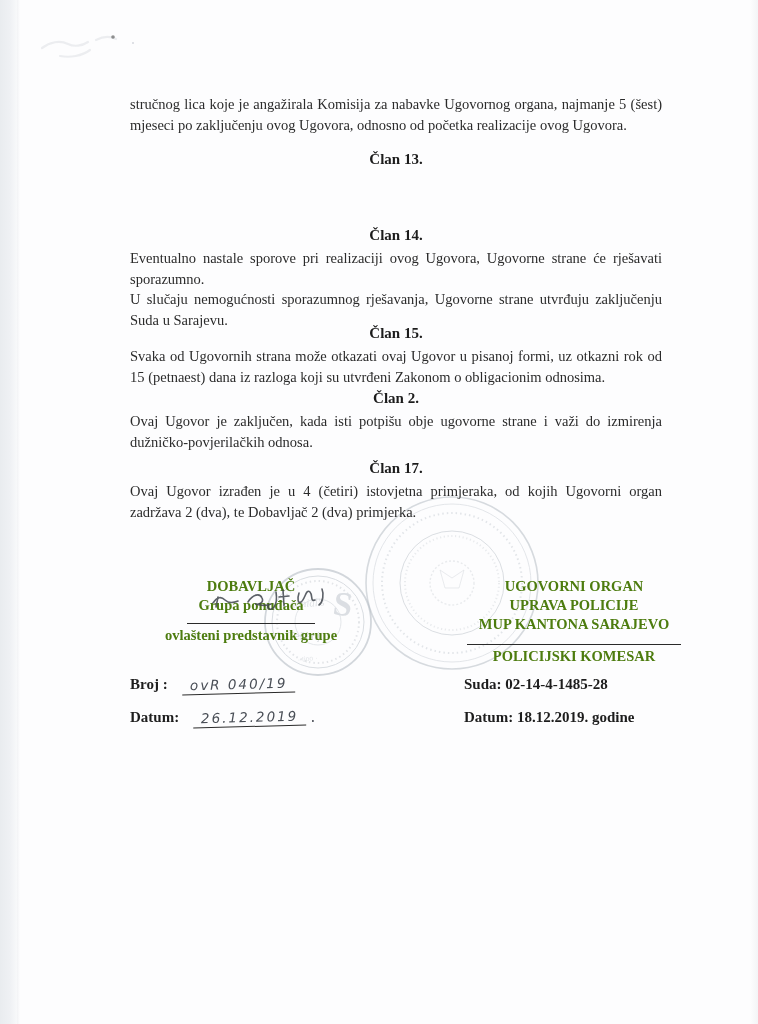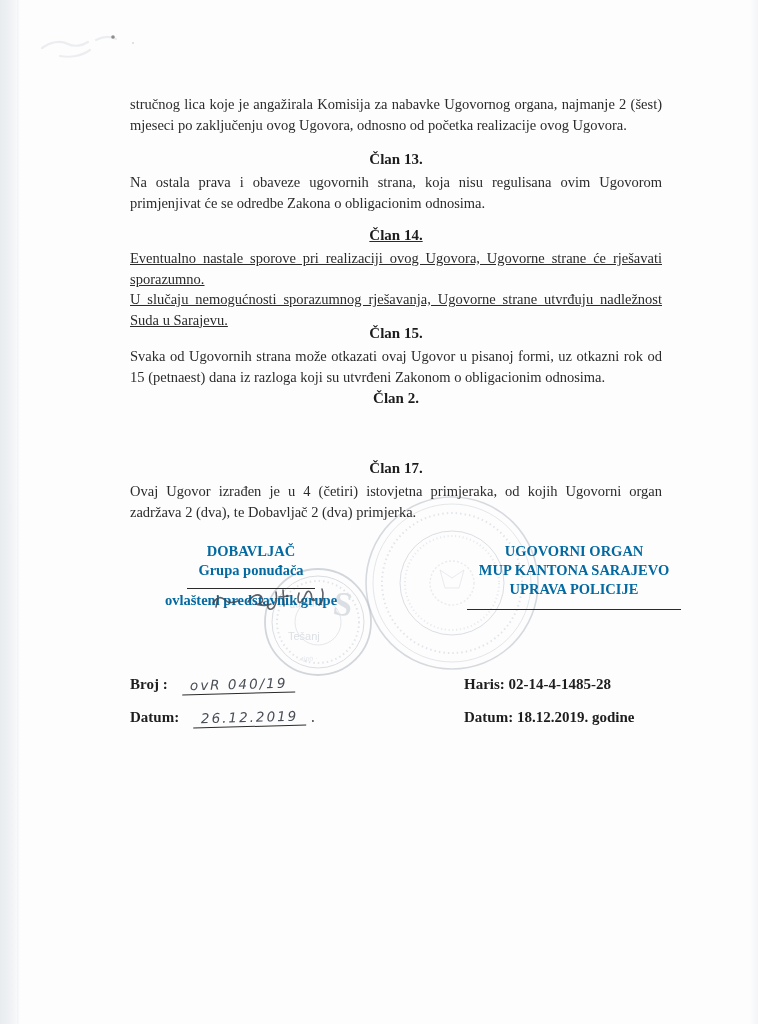--- a/index.html
+++ b/index.html
@@ -36,26 +36,26 @@
   .article { position: absolute; left: 130px; width: 532px; }
   .art-heading {
     text-align: center; font-weight: bold; font-size: 15px;
     color: #1c1c1c; line-height: 19px;
   }
   .art-text {
     margin-top: 3px; font-size: 14.5px; line-height: 20.5px;
     text-align: justify; white-space: pre-line;
   }
   .art13 { top: 150px; }
-  .art14 { top: 226px; text-decoration: underline; }
+  .art14 { top: 226px; }
   .art15 { top: 324px; }
   .art16 { top: 389px; }
   .art17 { top: 459px; }
 
-  .sig-block { position: absolute; text-align: center; font-weight: bold; font-size: 14.5px; line-height: 19px; color: #0369a1; }
+  .sig-block { position: absolute; text-align: center; font-weight: bold; font-size: 14.5px; line-height: 19px; color: #4d7c0f; margin-top: 35px; }
   .sig-left  { top: 542px; left: 118px; width: 266px; }
   .sig-right { top: 542px; left: 448px; width: 252px; }
   .sig-line { border-bottom: 1.6px solid #2a2a2a; height: 0; }
   .sig-line-left  { width: 128px; margin: 8px auto 2px auto; }
   .sig-line-right { width: 214px; margin: 10px auto 2px auto; }
 
   .num-row { position: absolute; font-size: 15px; font-weight: bold; color: #1d1d1d; white-space: nowrap; }
   .broj-left  { top: 676px; left: 130px; }
   .datum-left { top: 708px; left: 130px; }
   .broj-right  { top: 676px; left: 464px; }
@@ -106,69 +106,70 @@
       <circle cx="318" cy="622" r="41" fill="none" stroke="#c0c6cc" stroke-width="2" stroke-dasharray="1.5,3" opacity="0.8"></circle>
       <circle cx="318" cy="622" r="23" fill="none" stroke="#c3c9cf" stroke-width="1" opacity="0.8"></circle>
       <text x="332" y="614" font-family="Liberation Serif, serif" font-size="34" font-weight="bold" fill="#c0c6cd" transform="rotate(8 332 614)">S</text>
       <text x="290" y="608" font-family="Liberation Serif, serif" font-size="11" font-style="italic" fill="#c6cbd1" transform="rotate(-4 290 608)">danial's</text>
       <text x="288" y="640" font-family="Liberation Sans, sans-serif" font-size="11" fill="#c2c8ce">Tešanj</text>
       <text x="298" y="662" font-family="Liberation Sans, sans-serif" font-size="7" fill="#ccd1d6" transform="rotate(-6 298 662)">· tipo ·</text>
     </g>
   </svg>
 
   <div class="content-layer">
-    <div class="txt-col intro">stručnog lica koje je angažirala Komisija za nabavke Ugovornog organa, najmanje 2 (šest) mjeseci po zaključenju ovog Ugovora, odnosno od početka realizacije ovog Ugovora.</div>
+    <div class="txt-col intro">stručnog lica koje je angažirala Komisija za nabavke Ugovornog organa, najmanje 5 (šest) mjeseci po zaključenju ovog Ugovora, odnosno od početka realizacije ovog Ugovora.</div>
 
     <div class="article art13">
       <div class="art-heading">Član 13.</div>
-      <div class="art-text">Na ostala prava i obaveze ugovornih strana, koja nisu regulisana ovim Ugovorom primjenjivat će se odredbe Zakona o obligacionim odnosima.</div>
     </div>
 
     <div class="article art14">
       <div class="art-heading">Član 14.</div>
       <div class="art-text">Eventualno nastale sporove pri realizaciji ovog Ugovora, Ugovorne strane će rješavati sporazumno.
-U slučaju nemogućnosti sporazumnog rješavanja, Ugovorne strane utvrđuju nadležnost Suda u Sarajevu.</div>
+U slučaju nemogućnosti sporazumnog rješavanja, Ugovorne strane utvrđuju zaključenju Suda u Sarajevu.</div>
     </div>
 
     <div class="article art15">
       <div class="art-heading">Član 15.</div>
       <div class="art-text">Svaka od Ugovornih strana može otkazati ovaj Ugovor u pisanoj formi, uz otkazni rok od 15 (petnaest) dana iz razloga koji su utvrđeni Zakonom o obligacionim odnosima.</div>
     </div>
 
     <div class="article art16">
       <div class="art-heading">Član 2.</div>
+      <div class="art-text">Ovaj Ugovor je zaključen, kada isti potpišu obje ugovorne strane i važi do izmirenja dužničko-povjerilačkih odnosa.</div>
     </div>
 
     <div class="article art17">
       <div class="art-heading">Član 17.</div>
       <div class="art-text">Ovaj Ugovor izrađen je u 4 (četiri) istovjetna primjeraka, od kojih Ugovorni organ zadržava 2 (dva), te Dobavljač 2 (dva) primjerka.</div>
     </div>
 
     <div class="sig-block sig-left">
       <div>DOBAVLJAČ</div>
       <div>Grupa ponuđača</div>
       <div class="sig-line sig-line-left"></div>
       <div>ovlašteni predstavnik grupe</div>
     </div>
 
     <div class="sig-block sig-right">
       <div>UGOVORNI ORGAN</div>
+      <div>UPRAVA POLICIJE</div>
       <div>MUP KANTONA SARAJEVO</div>
-      <div>UPRAVA POLICIJE</div>
       <div class="sig-line sig-line-right"></div>
+      <div>POLICIJSKI KOMESAR</div>
     </div>
 
     <div class="num-row broj-left">
       <span class="num-label">Broj :</span><span class="hand">ovR 040/19</span>
     </div>
     <div class="num-row datum-left">
       <span class="num-label">Datum:</span><span class="hand">26.12.2019</span><span class="hand-period">.</span>
     </div>
     <div class="num-row broj-right">
-      <span class="num-label">Haris:</span>&nbsp;<span>02-14-4-1485-28</span>
+      <span class="num-label">Suda:</span>&nbsp;<span>02-14-4-1485-28</span>
     </div>
     <div class="num-row datum-right">
       <span class="num-label">Datum:</span>&nbsp;<span>18.12.2019. godine</span>
     </div>
   </div>
 
   <svg class="ink" width="758" height="1024" viewBox="0 0 758 1024">
     <g stroke="#41464e" stroke-width="1.6" fill="none" opacity="0.85" stroke-linecap="round">
       <path d="M213 603 c4 -6 8 -7 12 -3 c3 3 8 3 13 1"></path>
       <path d="M218 597 l-2 10"></path>

